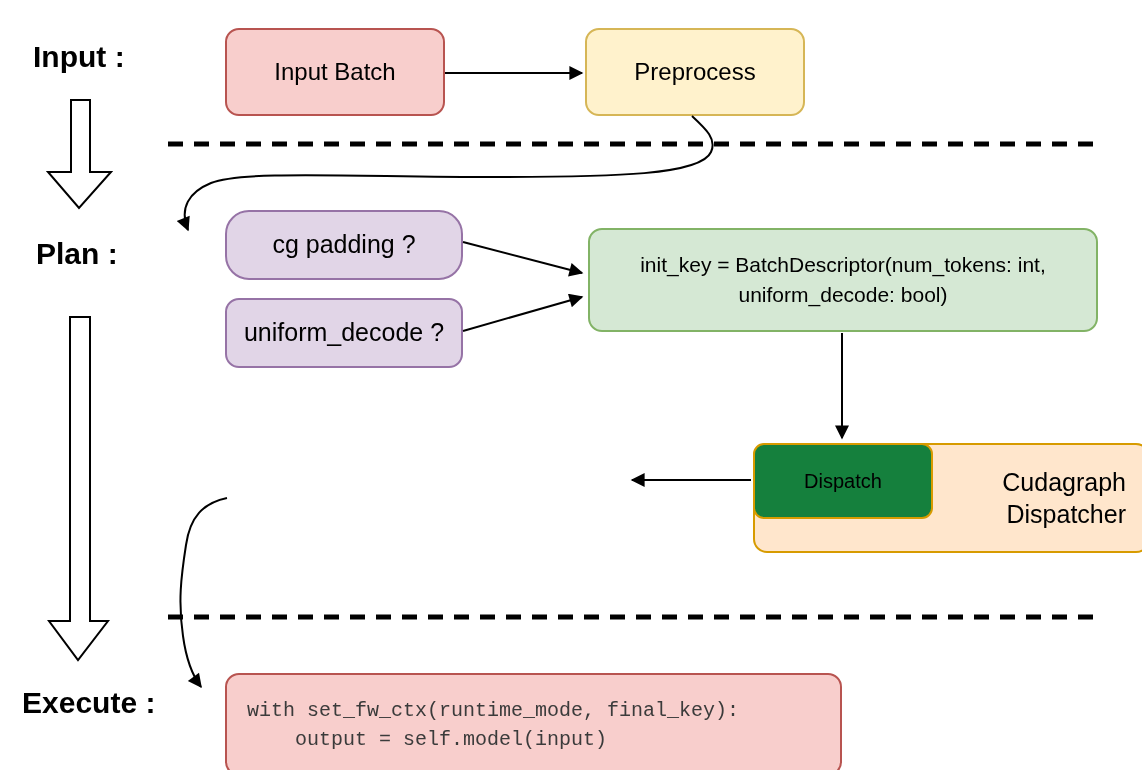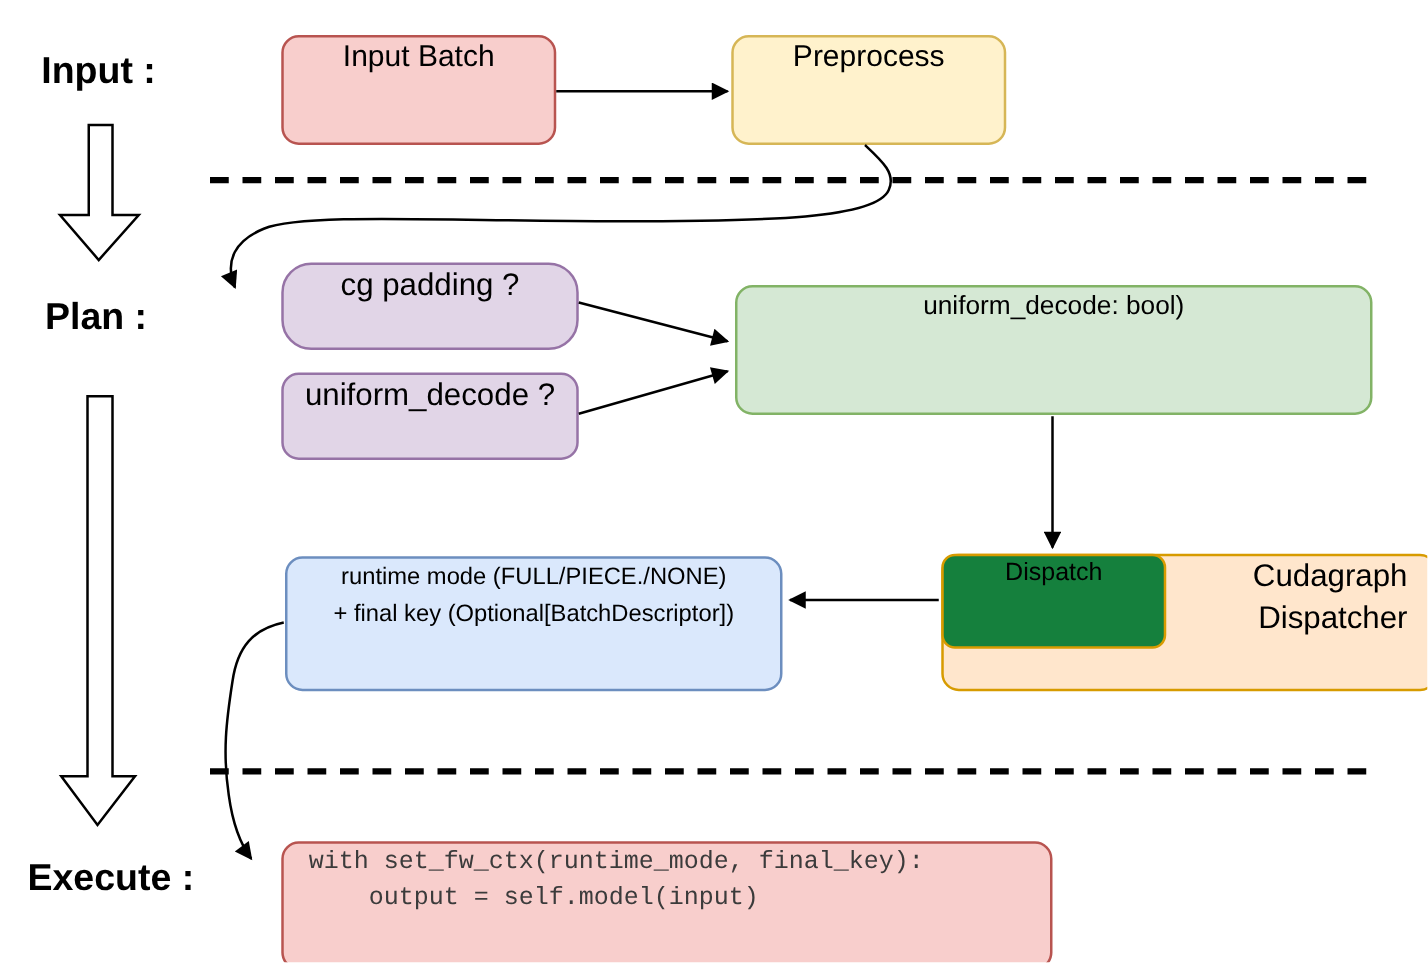--- a/index.html
+++ b/index.html
@@ -19,21 +19,21 @@
     white-space:nowrap;
   }
   .node{
     position:absolute;
     box-sizing:border-box;
     border:2px solid #000;
     border-radius:14px;
     display:flex;
     flex-direction:column;
     align-items:center;
-    justify-content:flex-start;
+    justify-content:center;
     text-align:center;
     color:#000000;
     line-height:1.35;
   }
   .node-pink   {background:#f8cecc;border-color:#b85450;}
   .node-yellow {background:#fff2cc;border-color:#d6b656;}
   .node-purple {background:#e1d5e7;border-color:#9673a6;}
   .node-green  {background:#d5e8d4;border-color:#82b366;}
   .node-orange {background:#ffe6cc;border-color:#d79b00;}
   .node-peach  {background:#15803d;border-color:#d79b00;}
@@ -72,36 +72,33 @@
 
   <div class="node node-purple" id="cg-padding">
     <span>cg padding ?</span>
   </div>
 
   <div class="node node-purple" id="uniform-decode">
     <span>uniform_decode ?</span>
   </div>
 
   <div class="node node-green" id="init-key">
+    <span>init_key = BatchDescriptor(num_tokens: int,</span>
     <span>uniform_decode: bool)</span>
   </div>
 
   <div class="node node-orange" id="cudagraph">
     <span>Cudagraph</span>
     <span>Dispatcher</span>
   </div>
 
   <div class="node node-peach" id="dispatch">
     <span>Dispatch</span>
   </div>
 
-  <div class="node node-blue" id="runtime-mode">
-    <span>runtime mode (FULL/PIECE./NONE)</span>
-    <span>+ final key (Optional[BatchDescriptor])</span>
-  </div>
 
   <div class="node node-pink" id="code-box">
     <span class="code-line">with set_fw_ctx(runtime_mode, final_key):</span>
     <span class="code-line">    output = self.model(input)</span>
   </div>
 
   <svg class="overlay" viewBox="0 0 1142 770" xmlns="http://www.w3.org/2000/svg">
     <defs>
       <marker id="arw" viewBox="0 0 10 10" refX="9" refY="5" markerWidth="18" markerHeight="14" orient="auto" markerUnits="userSpaceOnUse">
         <path d="M0 0 L10 5 L0 10 Z" fill="#000000"></path>

